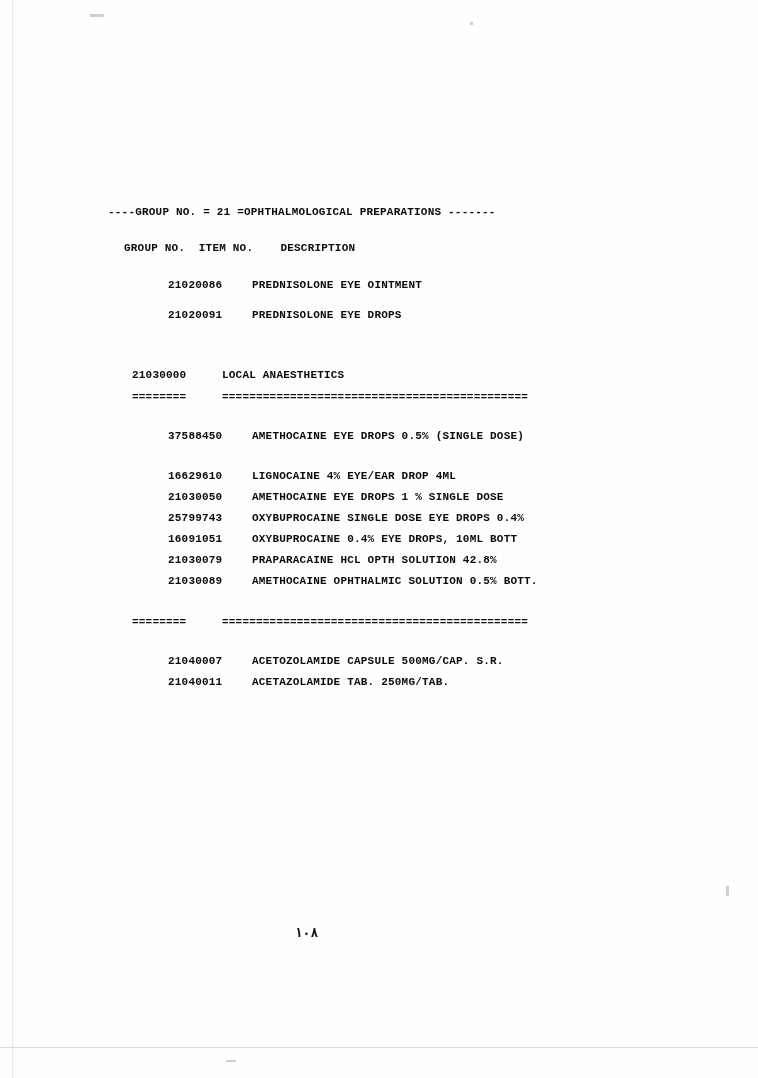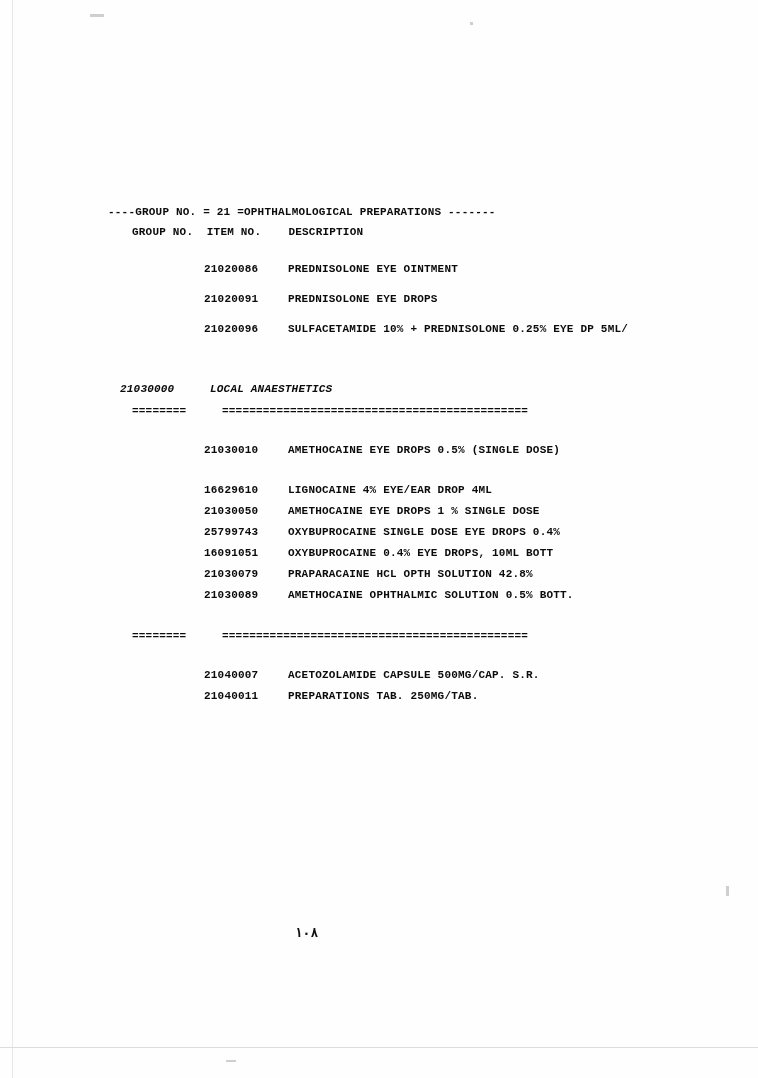--- a/index.html
+++ b/index.html
@@ -47,42 +47,41 @@
   .mono {
     font-family: "Liberation Mono", "DejaVu Sans Mono", monospace;
     font-weight: bold;
     font-size: 11px;
     color: #0b0b0b;
     letter-spacing: 0.2px;
     white-space: pre;
     line-height: 13px;
   }
   .group-header {
-    margin-bottom: 7px;
+    margin-bottom: 23px;
   }
   .col-header {
-    margin-left: 24px;
+    margin-left: 16px;
     margin-bottom: 24px;
   }
   .item-row {
-    margin-left: 96px;
+    margin-left: 60px;
     margin-bottom: 17px;
   }
   .item-row.tight {
     margin-bottom: 8px;
   }
   .item-code {
     display: inline-block;
     width: 84px;
   }
   .section-title {
-    margin-left: 12px;
+    margin-left: 24px;
     margin-top: 10px;
     margin-bottom: 9px;
-    font-style: italic;
   }
   .section-title .sec-code {
     display: inline-block;
     width: 90px;
   }
   .section-rule {
     margin-left: 24px;
     margin-bottom: 26px;
   }
   .section-rule .rule-left {
@@ -115,39 +114,38 @@
   <div class="speck" style="left:226px; top:1060px; width:10px; height:2px;"></div>
 
   <div class="content">
 
     <div class="mono group-header">----GROUP NO. = 21 =OPHTHALMOLOGICAL PREPARATIONS -------</div>
 
     <div class="mono col-header">GROUP NO.  ITEM NO.    DESCRIPTION</div>
 
     <div class="mono item-row"><span class="item-code">21020086</span><span>PREDNISOLONE EYE OINTMENT</span></div>
     <div class="mono item-row"><span class="item-code">21020091</span><span>PREDNISOLONE EYE DROPS</span></div>
-    <div class="mono item-row"><span class="item-code">21020096</span><span>SULFACETAMIDE 10% + PREDNISOLONE 0.25% EYE DP 5ML/</span></div>
 
     <div class="spacer-md"></div>
 
     <div class="mono section-title"><span class="sec-code">21030000</span><span>LOCAL ANAESTHETICS</span></div>
     <div class="mono section-rule"><span class="rule-left">========</span><span>=============================================</span></div>
 
-    <div class="mono item-row"><span class="item-code">21030010</span><span>AMETHOCAINE EYE DROPS 0.5% (SINGLE DOSE)</span></div>
+    <div class="mono item-row"><span class="item-code">37588450</span><span>AMETHOCAINE EYE DROPS 0.5% (SINGLE DOSE)</span></div>
     <div class="spacer-sm"></div>
     <div class="mono item-row tight"><span class="item-code">16629610</span><span>LIGNOCAINE 4% EYE/EAR DROP 4ML</span></div>
     <div class="mono item-row tight"><span class="item-code">21030050</span><span>AMETHOCAINE EYE DROPS 1 % SINGLE DOSE</span></div>
     <div class="mono item-row tight"><span class="item-code">25799743</span><span>OXYBUPROCAINE SINGLE DOSE EYE DROPS 0.4%</span></div>
     <div class="mono item-row tight"><span class="item-code">16091051</span><span>OXYBUPROCAINE 0.4% EYE DROPS, 10ML BOTT</span></div>
     <div class="mono item-row tight"><span class="item-code">21030079</span><span>PRAPARACAINE HCL OPTH SOLUTION 42.8%</span></div>
     <div class="mono item-row tight"><span class="item-code">21030089</span><span>AMETHOCAINE OPHTHALMIC SOLUTION 0.5% BOTT.</span></div>
 
     <div class="spacer-md"></div>
 
     <div class="mono section-rule"><span class="rule-left">========</span><span>=============================================</span></div>
 
     <div class="mono item-row tight"><span class="item-code">21040007</span><span>ACETOZOLAMIDE CAPSULE 500MG/CAP. S.R.</span></div>
-    <div class="mono item-row tight"><span class="item-code">21040011</span><span>PREPARATIONS TAB. 250MG/TAB.</span></div>
+    <div class="mono item-row tight"><span class="item-code">21040011</span><span>ACETAZOLAMIDE TAB. 250MG/TAB.</span></div>
 
   </div>
 
   <div class="page-number">١٠٨</div>
 </div>
 
 </body></html>

